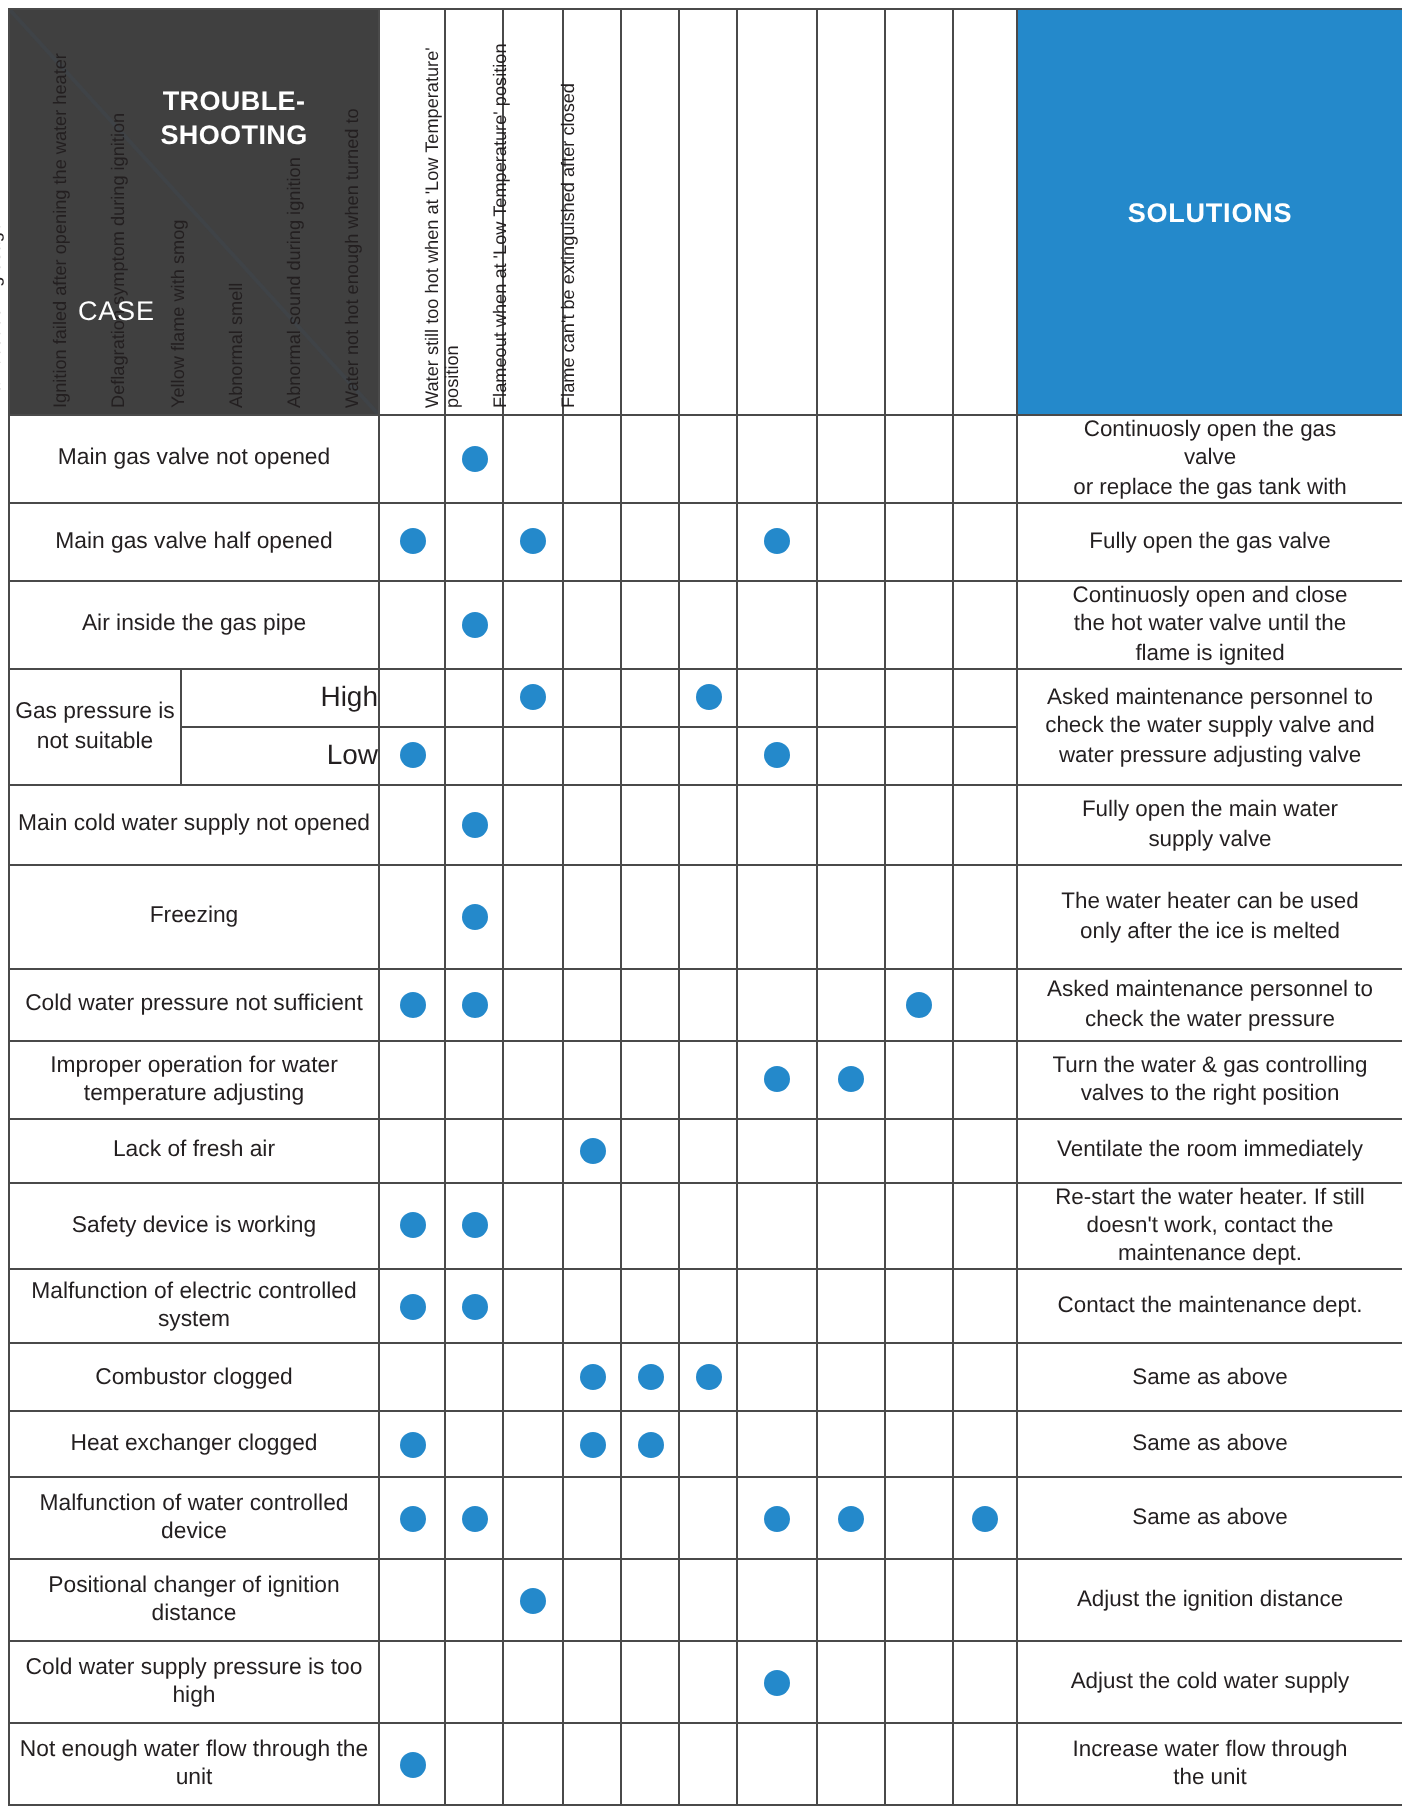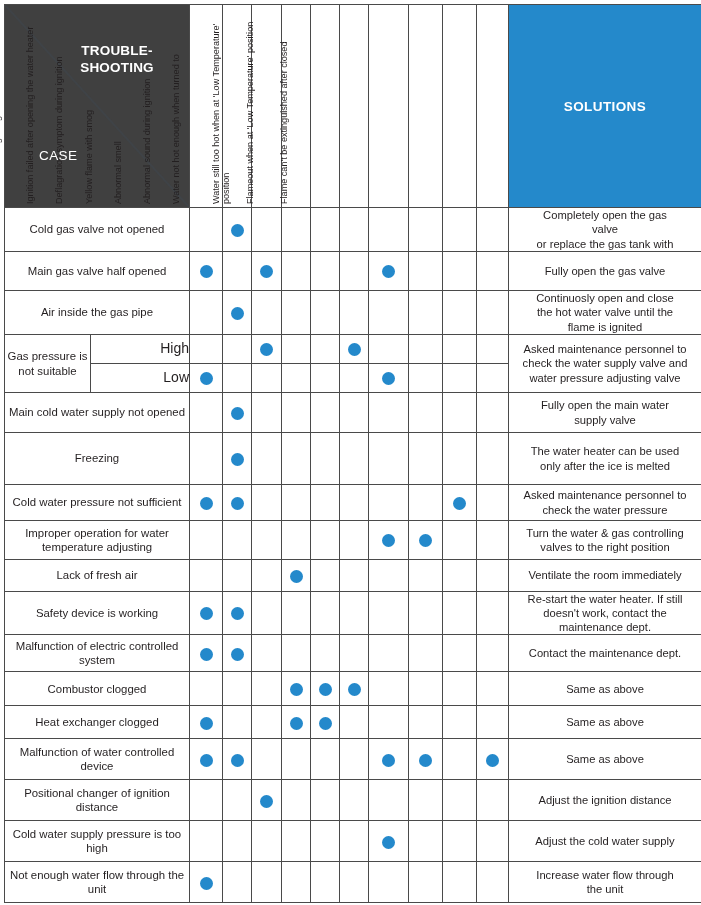--- a/index.html
+++ b/index.html
@@ -244,33 +244,33 @@
               <span class="vtext">Flame can't be extinguished after closed</span>
             </span>
         </th>
 
         <th class="hdr-solutions">SOLUTIONS</th>
       </tr>
     </thead>
 
     <tbody id="tbody">
         <tr style="height:44px">
-          <td class="case-cell" colspan="2">Cold gas valve not opened</td>
+          <td class="case-cell" colspan="2">Main gas valve not opened</td>
           <td class="dot-cell"></td>
           <td class="dot-cell"><span class="dot"></span></td>
           <td class="dot-cell"></td>
           <td class="dot-cell"></td>
           <td class="dot-cell"></td>
           <td class="dot-cell"></td>
           <td class="dot-cell"></td>
           <td class="dot-cell"></td>
           <td class="dot-cell"></td>
           <td class="dot-cell"></td>
           <td class="sol-cell clipped">
-            <div>Completely open the gas</div>
+            <div>Continuosly open the gas</div>
             <div>valve</div>
             <div>or replace the gas tank with</div>
           </td>
         </tr>
         <tr style="height:39px">
           <td class="case-cell" colspan="2">Main gas valve half opened</td>
           <td class="dot-cell"><span class="dot"></span></td>
           <td class="dot-cell"></td>
           <td class="dot-cell"><span class="dot"></span></td>
           <td class="dot-cell"></td>

